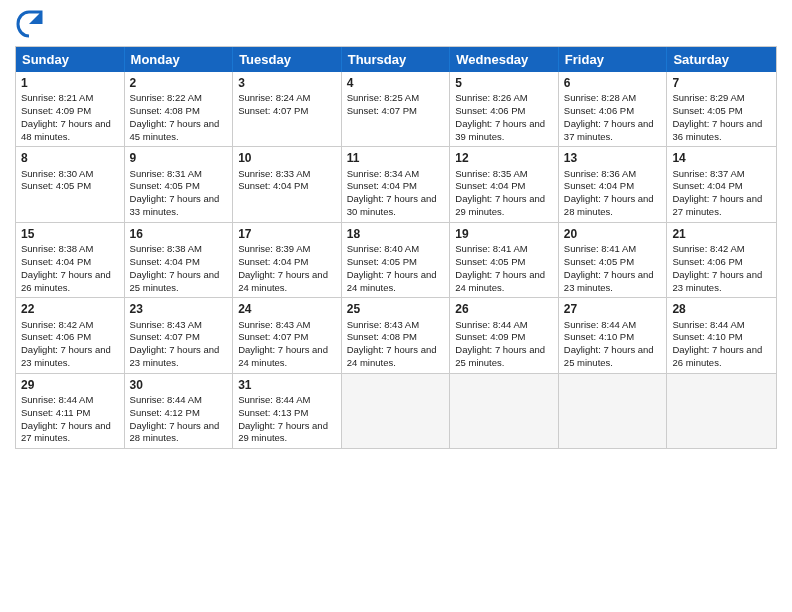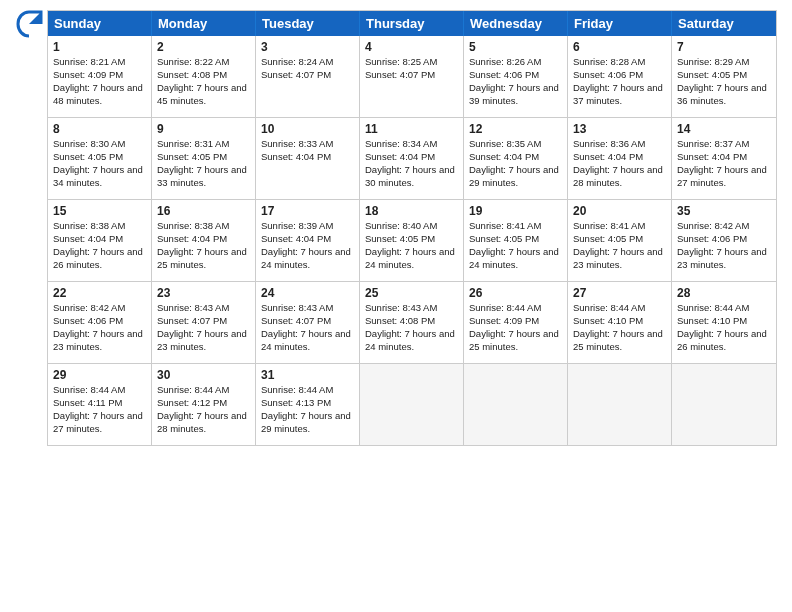--- a/index.html
+++ b/index.html
@@ -8,21 +8,21 @@
       background: #fff;
       width: 792px;
       height: 612px;
       overflow: hidden;
     }
     .page {
       width: 792px;
       height: 456px;
       padding: 10px 15px;
       display: flex;
-      flex-direction: row;
+      flex-direction: column;
     }
     .header {
       display: flex;
       justify-content: space-between;
       align-items: flex-start;
       margin-bottom: 8px;
     }
     .logo {
       display: flex;
       align-items: center;
@@ -137,36 +137,36 @@
         <div class="cal-row">
           <div class="cal-cell"><span class="day-num">1</span><span>Sunrise: 8:21 AM</span><br><span>Sunset: 4:09 PM</span><br><span>Daylight: 7 hours and 48 minutes.</span></div>
           <div class="cal-cell"><span class="day-num">2</span><span>Sunrise: 8:22 AM</span><br><span>Sunset: 4:08 PM</span><br><span>Daylight: 7 hours and 45 minutes.</span></div>
           <div class="cal-cell"><span class="day-num">3</span><span>Sunrise: 8:24 AM</span><br><span>Sunset: 4:07 PM</span><br></div>
           <div class="cal-cell"><span class="day-num">4</span><span>Sunrise: 8:25 AM</span><br><span>Sunset: 4:07 PM</span><br></div>
           <div class="cal-cell"><span class="day-num">5</span><span>Sunrise: 8:26 AM</span><br><span>Sunset: 4:06 PM</span><br><span>Daylight: 7 hours and 39 minutes.</span></div>
           <div class="cal-cell"><span class="day-num">6</span><span>Sunrise: 8:28 AM</span><br><span>Sunset: 4:06 PM</span><br><span>Daylight: 7 hours and 37 minutes.</span></div>
           <div class="cal-cell"><span class="day-num">7</span><span>Sunrise: 8:29 AM</span><br><span>Sunset: 4:05 PM</span><br><span>Daylight: 7 hours and 36 minutes.</span></div>
         </div>
         <div class="cal-row">
-          <div class="cal-cell"><span class="day-num">8</span><span>Sunrise: 8:30 AM</span><br><span>Sunset: 4:05 PM</span><br><span>Daylight: 7 hours and 34 minutes.</span></div>
+          <div class="cal-cell"><span class="day-num">8</span><span>Sunrise: 8:30 AM</span><br><span>Sunset: 4:05 PM</span><br></div>
           <div class="cal-cell"><span class="day-num">9</span><span>Sunrise: 8:31 AM</span><br><span>Sunset: 4:05 PM</span><br><span>Daylight: 7 hours and 33 minutes.</span></div>
           <div class="cal-cell"><span class="day-num">10</span><span>Sunrise: 8:33 AM</span><br><span>Sunset: 4:04 PM</span><br></div>
           <div class="cal-cell"><span class="day-num">11</span><span>Sunrise: 8:34 AM</span><br><span>Sunset: 4:04 PM</span><br><span>Daylight: 7 hours and 30 minutes.</span></div>
           <div class="cal-cell"><span class="day-num">12</span><span>Sunrise: 8:35 AM</span><br><span>Sunset: 4:04 PM</span><br><span>Daylight: 7 hours and 29 minutes.</span></div>
           <div class="cal-cell"><span class="day-num">13</span><span>Sunrise: 8:36 AM</span><br><span>Sunset: 4:04 PM</span><br><span>Daylight: 7 hours and 28 minutes.</span></div>
           <div class="cal-cell"><span class="day-num">14</span><span>Sunrise: 8:37 AM</span><br><span>Sunset: 4:04 PM</span><br><span>Daylight: 7 hours and 27 minutes.</span></div>
         </div>
         <div class="cal-row">
           <div class="cal-cell"><span class="day-num">15</span><span>Sunrise: 8:38 AM</span><br><span>Sunset: 4:04 PM</span><br><span>Daylight: 7 hours and 26 minutes.</span></div>
           <div class="cal-cell"><span class="day-num">16</span><span>Sunrise: 8:38 AM</span><br><span>Sunset: 4:04 PM</span><br><span>Daylight: 7 hours and 25 minutes.</span></div>
           <div class="cal-cell"><span class="day-num">17</span><span>Sunrise: 8:39 AM</span><br><span>Sunset: 4:04 PM</span><br><span>Daylight: 7 hours and 24 minutes.</span></div>
           <div class="cal-cell"><span class="day-num">18</span><span>Sunrise: 8:40 AM</span><br><span>Sunset: 4:05 PM</span><br><span>Daylight: 7 hours and 24 minutes.</span></div>
           <div class="cal-cell"><span class="day-num">19</span><span>Sunrise: 8:41 AM</span><br><span>Sunset: 4:05 PM</span><br><span>Daylight: 7 hours and 24 minutes.</span></div>
           <div class="cal-cell"><span class="day-num">20</span><span>Sunrise: 8:41 AM</span><br><span>Sunset: 4:05 PM</span><br><span>Daylight: 7 hours and 23 minutes.</span></div>
-          <div class="cal-cell"><span class="day-num">35</span><span>Sunrise: 8:42 AM</span><br><span>Sunset: 4:06 PM</span><br><span>Daylight: 7 hours and 23 minutes.</span></div>
+          <div class="cal-cell"><span class="day-num">21</span><span>Sunrise: 8:42 AM</span><br><span>Sunset: 4:06 PM</span><br><span>Daylight: 7 hours and 23 minutes.</span></div>
         </div>
         <div class="cal-row">
           <div class="cal-cell"><span class="day-num">22</span><span>Sunrise: 8:42 AM</span><br><span>Sunset: 4:06 PM</span><br><span>Daylight: 7 hours and 23 minutes.</span></div>
           <div class="cal-cell"><span class="day-num">23</span><span>Sunrise: 8:43 AM</span><br><span>Sunset: 4:07 PM</span><br><span>Daylight: 7 hours and 23 minutes.</span></div>
           <div class="cal-cell"><span class="day-num">24</span><span>Sunrise: 8:43 AM</span><br><span>Sunset: 4:07 PM</span><br><span>Daylight: 7 hours and 24 minutes.</span></div>
           <div class="cal-cell"><span class="day-num">25</span><span>Sunrise: 8:43 AM</span><br><span>Sunset: 4:08 PM</span><br><span>Daylight: 7 hours and 24 minutes.</span></div>
           <div class="cal-cell"><span class="day-num">26</span><span>Sunrise: 8:44 AM</span><br><span>Sunset: 4:09 PM</span><br><span>Daylight: 7 hours and 25 minutes.</span></div>
           <div class="cal-cell"><span class="day-num">27</span><span>Sunrise: 8:44 AM</span><br><span>Sunset: 4:10 PM</span><br><span>Daylight: 7 hours and 25 minutes.</span></div>
           <div class="cal-cell"><span class="day-num">28</span><span>Sunrise: 8:44 AM</span><br><span>Sunset: 4:10 PM</span><br><span>Daylight: 7 hours and 26 minutes.</span></div>
         </div>

